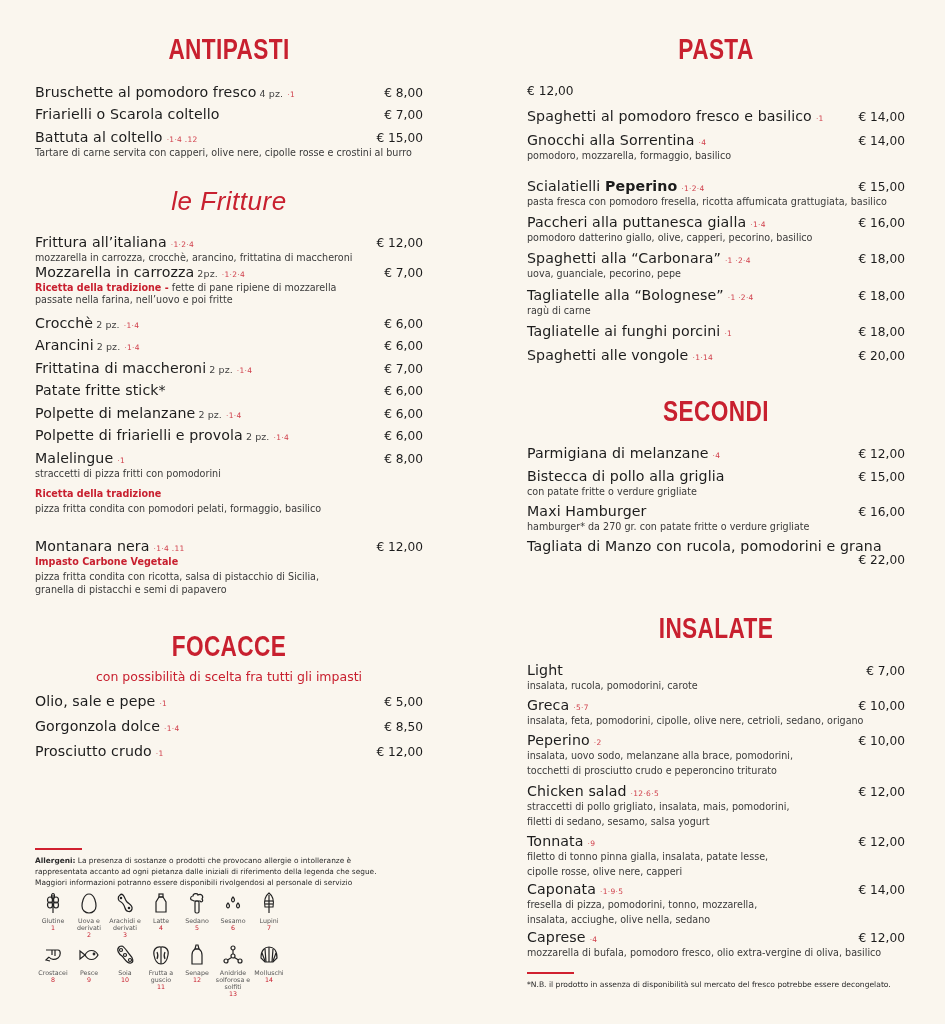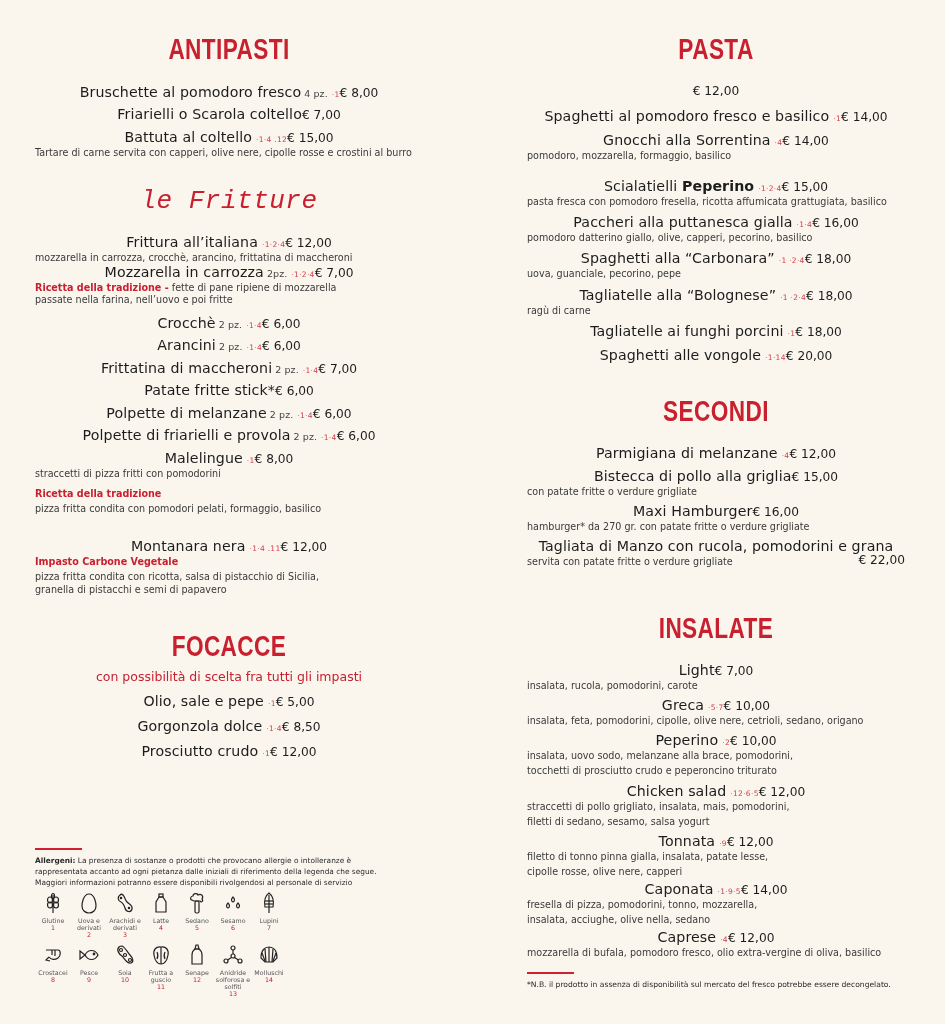--- a/index.html
+++ b/index.html
@@ -10,29 +10,29 @@
   .col-right { left: 527px; width: 378px; }
 
   .sec-title {
     position: absolute; left: 0; right: 0; text-align: center;
     font-family: "Liberation Sans", sans-serif; font-weight: bold;
     font-size: 29px; letter-spacing: 0.5px; color: #c8202f;
     transform: scaleX(0.78); transform-origin: center;
   }
   .script-title {
     position: absolute; left: 0; right: 0; text-align: center;
-    font-family: Liberation Mono, monospace; font-style: italic;
+    font-family: Liberation Sans, sans-serif; font-style: italic;
     font-size: 26px; color: #c8202f; letter-spacing: 0.5px;
   }
   .subtitle {
     position: absolute; left: 0; right: 0; text-align: center;
     font-size: 12.5px; color: #c8202f;
   }
   .item { position: absolute; left: 0; right: 0; }
-  .item-row { display: flex; justify-content: center; align-items: baseline; }
+  .item-row { display: flex; justify-content: space-between; align-items: baseline; }
   .name { font-size: 14.2px; color: #1c1c1c; white-space: nowrap; letter-spacing: 0.1px; }
   .name b { font-weight: bold; }
   .qty { font-size: 9.5px; color: #444; margin-left: 3px; }
   .alg { font-size: 7.5px; color: #d0404c; margin-left: 4px; letter-spacing: 0.3px; }
   .price { font-size: 12.2px; color: #1c1c1c; white-space: nowrap; }
   .desc { font-size: 9.6px; color: #3a3a3a; line-height: 14px; margin-top: 1px; }
   .tag { font-size: 9.6px; color: #c8202f; font-weight: bold; }
   .price-under { position: absolute; right: 0; font-size: 12.2px; }
 
   .red-rule { position: absolute; height: 2px; width: 47px; background: #d0202f; }
@@ -391,21 +391,20 @@
     <div class="item-row">
         <span class="name">Maxi Hamburger</span>
         <span class="price">€ 16,00</span>
       </div>
     <div class="desc">hamburger* da 270 gr. con patate fritte o verdure grigliate</div>
   </div>
   <div class="item" style="top:538px">
     <div class="item-row">
         <span class="name">Tagliata di Manzo con rucola, pomodorini e grana</span>
       </div>
-    <div class="desc">servita con patate fritte o verdure grigliate</div>
     <span class="price price-under" style="top:15px">€ 22,00</span>
   </div>
 
   <div class="sec-title" style="top:612px">INSALATE</div>
 
   <div class="item" style="top:662px">
     <div class="item-row">
         <span class="name">Light</span>
         <span class="price">€ 7,00</span>
       </div>

